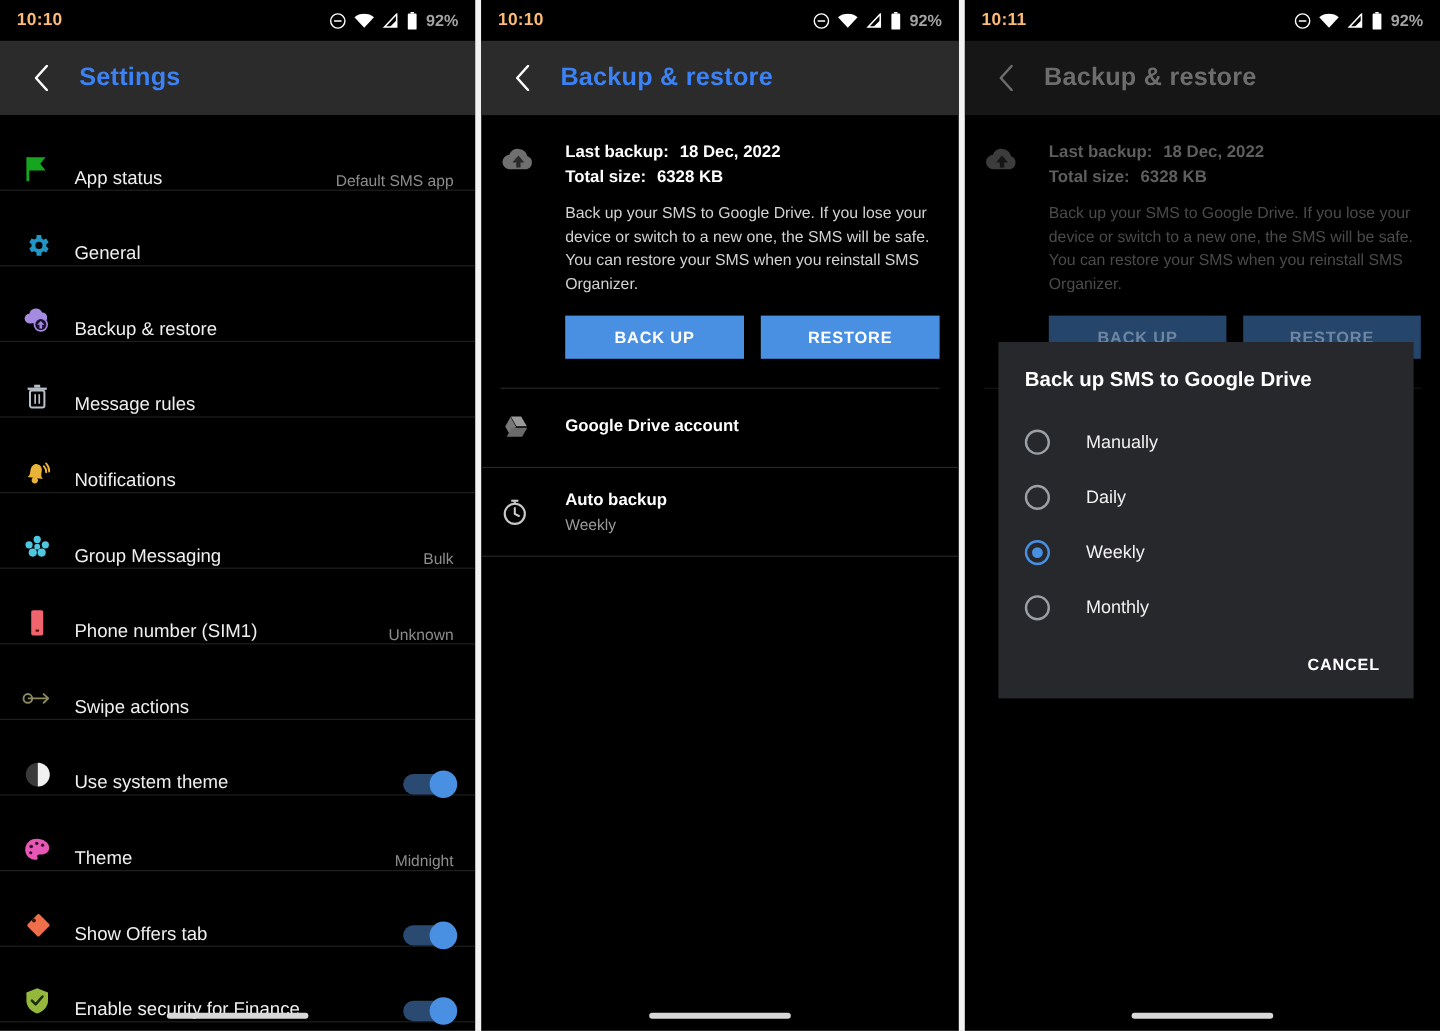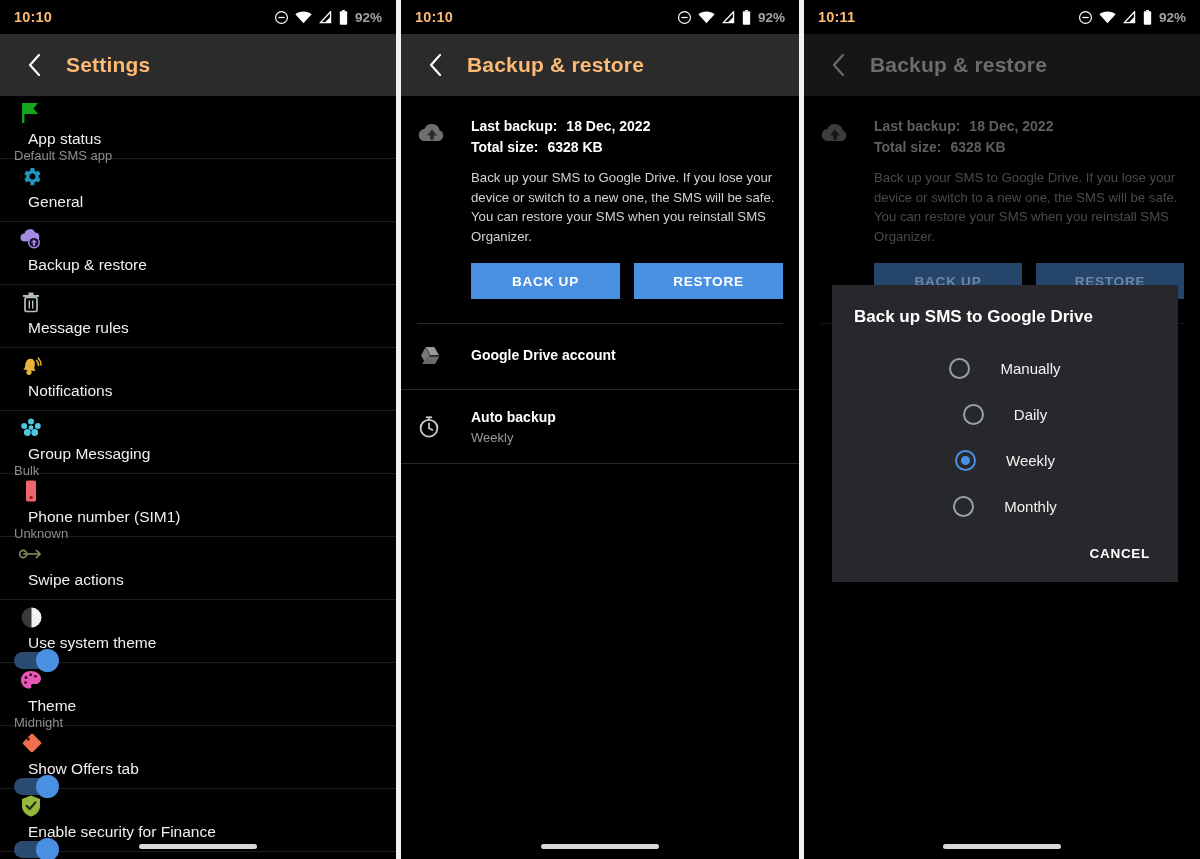--- a/index.html
+++ b/index.html
@@ -17,27 +17,27 @@
   .sb-time{color:#fdba74;font-size:14.5px;font-weight:700;letter-spacing:.2px;}
   .sb-icons{display:flex;align-items:center;gap:6px;}
   .sb-icons svg{display:block;}
   .sb-batt{color:#a3a3a3;font-size:13.5px;font-weight:700;margin-left:1px;}
 
   
   .appbar{height:62px;background:#2b2b2b;display:flex;align-items:center;padding-left:14px;box-sizing:border-box;}
   .appbar.dim{background:#161616;}
   .back{width:40px;height:40px;display:flex;align-items:center;justify-content:center;flex:0 0 auto;}
   .back svg{display:block;}
-  .appbar-title{color:#fdba74;font-size:21px;font-weight:700;margin-left:12px;letter-spacing:.2px;}
+  .appbar-title{color:#3b82f6;font-size:21px;font-weight:700;margin-left:12px;letter-spacing:.2px;}
   .appbar.dim .appbar-title{color:#6d6d6d;}
 
   
   .list{background:#000;}
-  .row{position:relative;height:63px;display:flex;align-items:flex-start;
-       border-bottom:1px solid #1e1e1e;box-sizing:border-box;padding:0 18px 0 14px;flex-direction:column;}
+  .row{position:relative;height:63px;display:flex;align-items:flex-end;
+       border-bottom:1px solid #1e1e1e;box-sizing:border-box;padding:0 18px 0 14px;}
   .row .ico{width:34px;height:34px;flex:0 0 auto;display:flex;align-items:center;justify-content:center;}
   .row .ico svg{display:block;}
   .row .label{color:#efefef;font-size:15.5px;margin-left:14px;flex:1 1 auto;}
   .row .value{color:#8d8d8d;font-size:13px;flex:0 0 auto;}
   .toggle{width:42px;height:17px;border-radius:9px;background:#2b4a72;position:relative;flex:0 0 auto;}
   .toggle .knob{position:absolute;right:-3px;top:-3px;width:23px;height:23px;border-radius:50%;background:#4a90e2;}
 
   
   .bk-top{display:flex;padding:22px 16px 0 16px;box-sizing:border-box;}
   .bk-cloud{width:36px;flex:0 0 auto;padding-top:4px;}
@@ -59,21 +59,21 @@
   .bk-row .t2.blur{color:#202020;}
 
   
   .dimmed .bk-k,.dimmed .bk-v{color:#5e5e5e;}
   .dimmed .bk-desc{color:#4b4b4b;}
   .dimmed .btn{background:#26456b;color:#6f86a3;}
   .dimmed .bk-sep{background:#141414;}
   .dialog{position:absolute;left:28px;top:285px;width:346px;background:#26282b;
           padding:22px 22px 10px 22px;box-sizing:border-box;}
   .dlg-title{color:#fff;font-size:17px;font-weight:700;margin-bottom:18px;}
-  .opt{display:flex;align-items:center;height:46px;justify-content:center;}
+  .opt{display:flex;align-items:center;height:46px;}
   .radio{width:21px;height:21px;border-radius:50%;border:2px solid #9aa0a6;box-sizing:border-box;
          flex:0 0 auto;position:relative;}
   .radio.on{border-color:#4a90e2;}
   .radio.on:after{content:"";position:absolute;left:4px;top:4px;width:9px;height:9px;border-radius:50%;background:#4a90e2;}
   .opt .otxt{color:#f1f1f1;font-size:15px;margin-left:30px;}
   .dlg-actions{display:flex;justify-content:flex-end;padding:16px 0 10px 0;}
   .dlg-cancel{color:#fff;font-size:13.5px;font-weight:700;letter-spacing:.7px;background:none;border:0;}
 
   
   .home{position:absolute;bottom:10px;left:0;right:0;display:flex;justify-content:center;}

